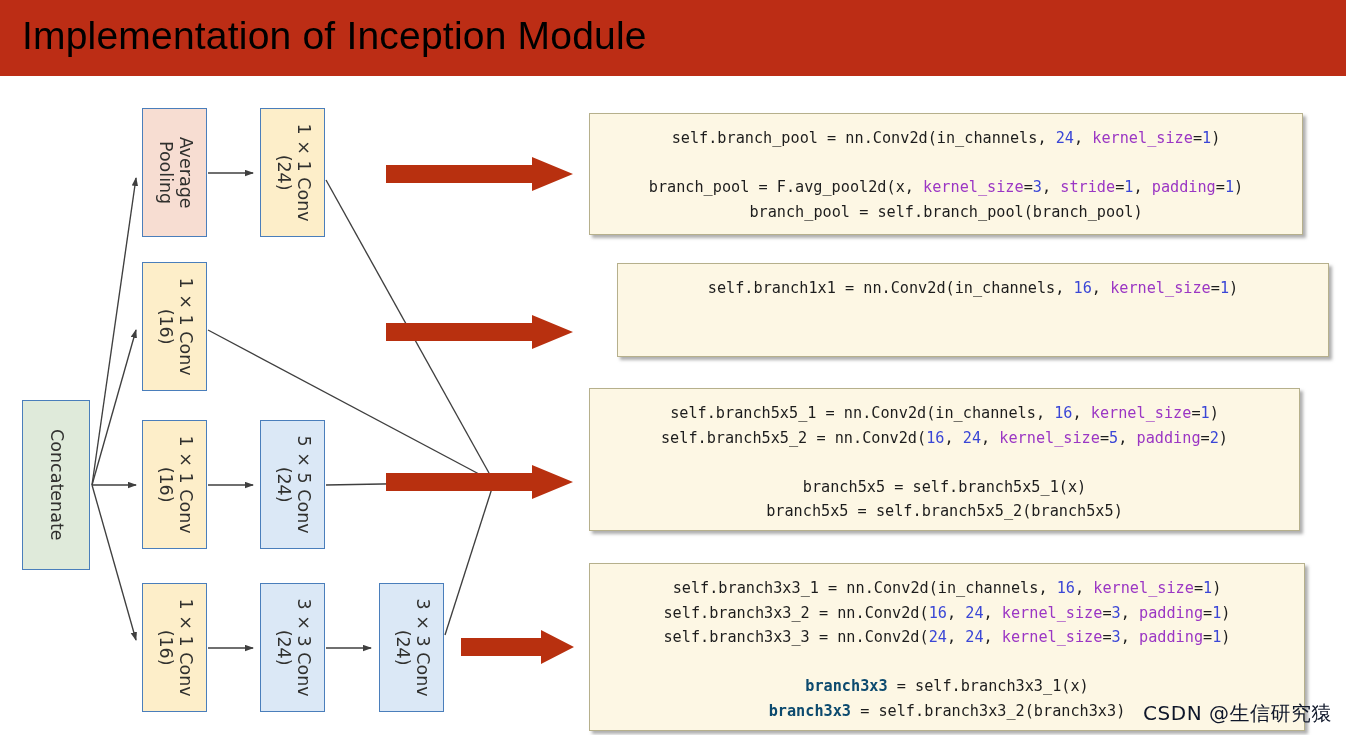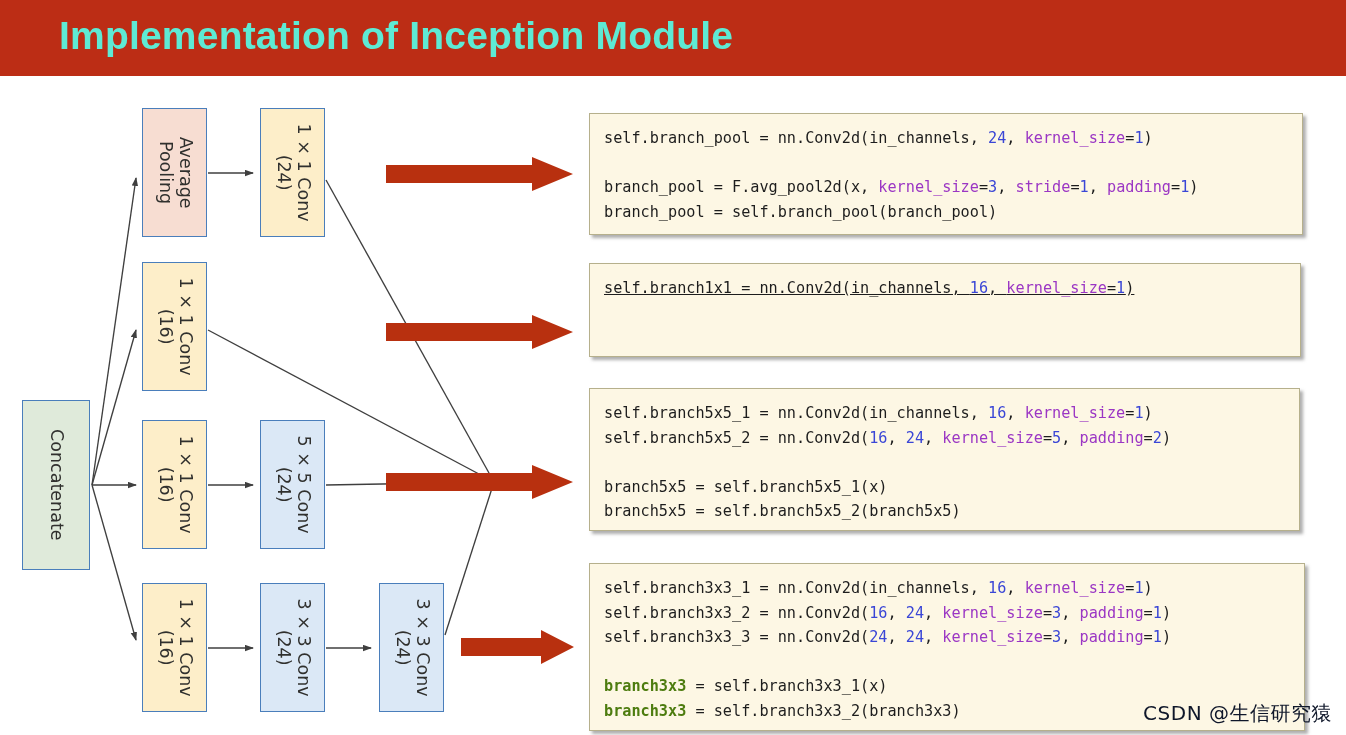--- a/index.html
+++ b/index.html
@@ -20,26 +20,25 @@
   #title-bar {
     position: absolute;
     left: 0; top: 0;
     width: 1346px; height: 76px;
     background: #bc2d15;
   }
   #title-text {
     position: absolute;
     left: 22px; top: 2px;
     font-size: 39px;
-    font-weight: 700;
-    color: #5eead4;
+    font-weight: 400;
+    color: #000000;
     letter-spacing: 0.2px;
     line-height: 68px;
     white-space: nowrap;
-    margin-left: 37px;
   }
 
   
   .dbox {
     position: absolute;
     border: 1.3px solid #4a7ebb;
     display: flex;
     align-items: center;
     justify-content: center;
   }
@@ -78,26 +77,27 @@
     background: #fdf7e4;
     border: 1.2px solid #b6b08c;
     box-shadow: 3px 3px 3px rgba(110,110,110,0.55);
     padding: 12px 14px 10px 14px;
     font-family: "DejaVu Sans Mono", monospace;
     font-size: 15.2px;
     line-height: 24.5px;
     color: #1d1d1d;
     white-space: pre;
     overflow: hidden;
+    text-align: center;
   }
   .code-block .ln { display: block; min-height: 24.5px; }
   .code-block .blank { display: block; height: 24.5px; }
   .kw  { color: #9b36c4; }   
   .num { color: #3a46d6; }   
-  .hl  { color: #4d7c0f; font-weight: bold; }  
+  .hl  { color: #0c4a6e; font-weight: bold; }  
 
   
   #watermark {
     position: absolute;
     right: 14px; bottom: 8px;
     font-size: 20px;
     color: #0f172a;
     font-family: "DejaVu Sans", sans-serif;
     white-space: nowrap;
     letter-spacing: 0.5px;
@@ -176,19 +176,19 @@
     <path d="M0,8 L146,8 L146,0 L187,17 L146,34 L146,26 L0,26 z" fill="#b8300f"></path>
   </svg>
   <svg class="red-arrow" style="left:386px; top:465px; width:187px;" viewBox="0 0 187 34" preserveAspectRatio="none" xmlns="http://www.w3.org/2000/svg">
     <path d="M0,8 L146,8 L146,0 L187,17 L146,34 L146,26 L0,26 z" fill="#b8300f"></path>
   </svg>
   <svg class="red-arrow" style="left:461px; top:630px; width:113px;" viewBox="0 0 113 34" preserveAspectRatio="none" xmlns="http://www.w3.org/2000/svg">
     <path d="M0,8 L80,8 L80,0 L113,17 L80,34 L80,26 L0,26 z" fill="#b8300f"></path>
   </svg>
 
   <div class="code-block" style="left:589px; top:113px; width:714px; height:122px;"><span class="ln"><span>self.branch_pool = nn.Conv2d(in_channels, </span><span class="num">24</span><span>, </span><span class="kw">kernel_size</span><span>=</span><span class="num">1</span><span>)</span></span><span class="blank"></span><span class="ln"><span>branch_pool = F.avg_pool2d(x, </span><span class="kw">kernel_size</span><span>=</span><span class="num">3</span><span>, </span><span class="kw">stride</span><span>=</span><span class="num">1</span><span>, </span><span class="kw">padding</span><span>=</span><span class="num">1</span><span>)</span></span><span class="ln"><span>branch_pool = self.branch_pool(branch_pool)</span></span></div>
-  <div class="code-block" style="left:589px; top:263px; width:712px; height:94px;text-decoration:underline;"><span class="ln"><span>self.branch1x1 = nn.Conv2d(in_channels, </span><span class="num">16</span><span>, </span><span class="kw">kernel_size</span><span>=</span><span class="num">1</span><span>)</span></span><span class="blank"></span></div>
+  <div class="code-block" style="left:617px; top:263px; width:712px; height:94px;"><span class="ln"><span>self.branch1x1 = nn.Conv2d(in_channels, </span><span class="num">16</span><span>, </span><span class="kw">kernel_size</span><span>=</span><span class="num">1</span><span>)</span></span><span class="blank"></span></div>
   <div class="code-block" style="left:589px; top:388px; width:711px; height:143px;"><span class="ln"><span>self.branch5x5_1 = nn.Conv2d(in_channels, </span><span class="num">16</span><span>, </span><span class="kw">kernel_size</span><span>=</span><span class="num">1</span><span>)</span></span><span class="ln"><span>self.branch5x5_2 = nn.Conv2d(</span><span class="num">16</span><span>, </span><span class="num">24</span><span>, </span><span class="kw">kernel_size</span><span>=</span><span class="num">5</span><span>, </span><span class="kw">padding</span><span>=</span><span class="num">2</span><span>)</span></span><span class="blank"></span><span class="ln"><span>branch5x5 = self.branch5x5_1(x)</span></span><span class="ln"><span>branch5x5 = self.branch5x5_2(branch5x5)</span></span></div>
   <div class="code-block" style="left:589px; top:563px; width:716px; height:168px;"><span class="ln"><span>self.branch3x3_1 = nn.Conv2d(in_channels, </span><span class="num">16</span><span>, </span><span class="kw">kernel_size</span><span>=</span><span class="num">1</span><span>)</span></span><span class="ln"><span>self.branch3x3_2 = nn.Conv2d(</span><span class="num">16</span><span>, </span><span class="num">24</span><span>, </span><span class="kw">kernel_size</span><span>=</span><span class="num">3</span><span>, </span><span class="kw">padding</span><span>=</span><span class="num">1</span><span>)</span></span><span class="ln"><span>self.branch3x3_3 = nn.Conv2d(</span><span class="num">24</span><span>, </span><span class="num">24</span><span>, </span><span class="kw">kernel_size</span><span>=</span><span class="num">3</span><span>, </span><span class="kw">padding</span><span>=</span><span class="num">1</span><span>)</span></span><span class="blank"></span><span class="ln"><span class="hl">branch3x3</span><span> = self.branch3x3_1(x)</span></span><span class="ln"><span class="hl">branch3x3</span><span> = self.branch3x3_2(branch3x3)</span></span></div>
 
   <div id="watermark">CSDN @生信研究猿</div>
 
 </div>
 
 </body></html>

